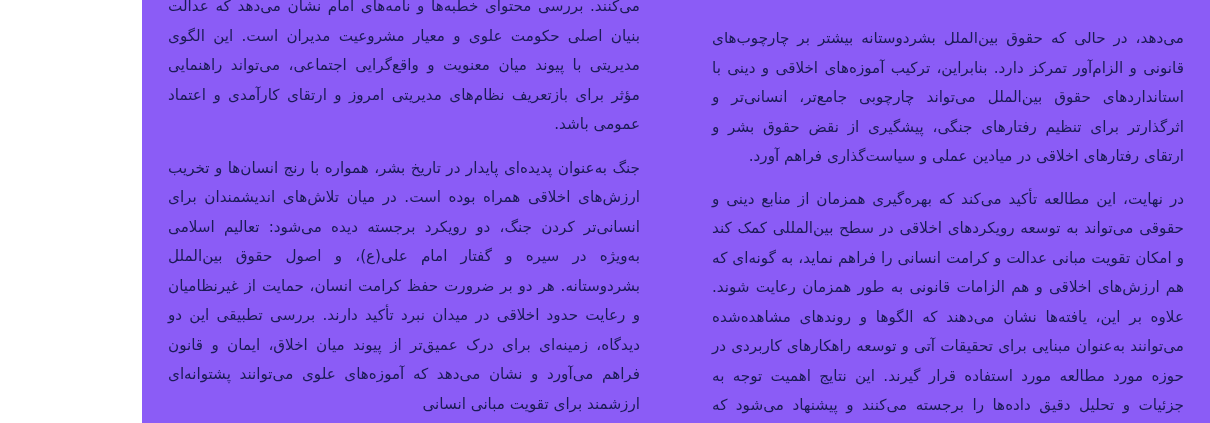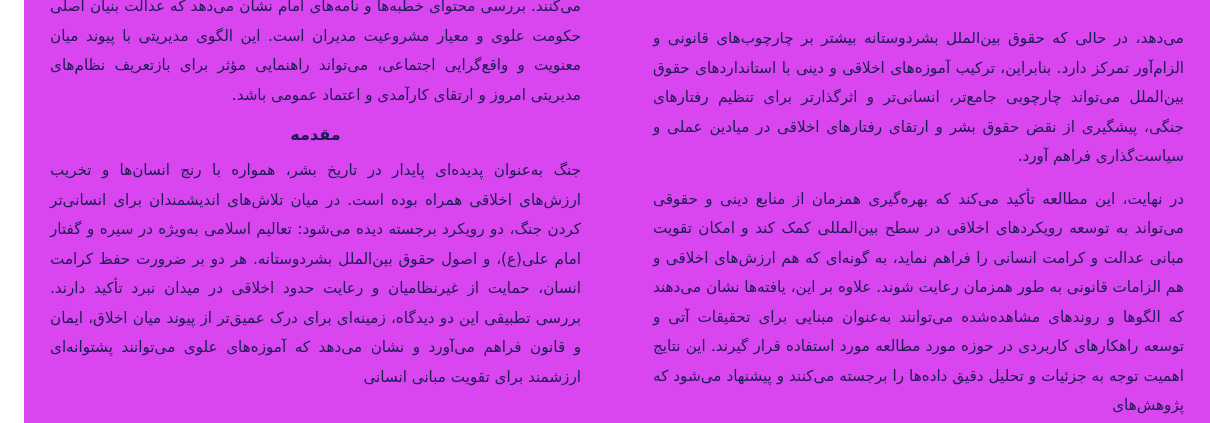--- a/index.html
+++ b/index.html
@@ -2,23 +2,23 @@
 <html lang="fa" dir="rtl"><head>
 <meta charset="utf-8">
 <style>
   html, body {
     margin: 0;
     padding: 0;
     background: #ffffff;
   }
   .page {
     position: relative;
-    width: 1186px;
+    width: 1068px;
     height: 423px;
-    background: #d946ef;
+    background: #8b5cf6;
     overflow: hidden;
     font-family: "DejaVu Sans", sans-serif;
     color: #1a1a4e;
   }
   .columns {
     display: flex;
     flex-direction: row-reverse;
     width: 100%;
     height: 100%;
     box-sizing: border-box;
@@ -75,21 +75,20 @@
   }
 </style>
 </head>
 <body>
 
 <div class="page">
   <div class="columns">
 
     <div class="col col-right">
       <p class="clip-top">می‌کنند. بررسی محتوای خطبه‌ها و نامه‌های امام نشان می‌دهد که عدالت بنیان اصلی حکومت علوی و معیار مشروعیت مدیران است. این الگوی مدیریتی با پیوند میان معنویت و واقع‌گرایی اجتماعی، می‌تواند راهنمایی مؤثر برای بازتعریف نظام‌های مدیریتی امروز و ارتقای کارآمدی و اعتماد عمومی باشد.</p>
-      <div class="heading">مقدمه</div>
       <p>جنگ به‌عنوان پدیده‌ای پایدار در تاریخ بشر، همواره با رنج انسان‌ها و تخریب ارزش‌های اخلاقی همراه بوده است. در میان تلاش‌های اندیشمندان برای انسانی‌تر کردن جنگ، دو رویکرد برجسته دیده می‌شود: تعالیم اسلامی به‌ویژه در سیره و گفتار امام علی(ع)، و اصول حقوق بین‌الملل بشردوستانه. هر دو بر ضرورت حفظ کرامت انسان، حمایت از غیرنظامیان و رعایت حدود اخلاقی در میدان نبرد تأکید دارند. بررسی تطبیقی این دو دیدگاه، زمینه‌ای برای درک عمیق‌تر از پیوند میان اخلاق، ایمان و قانون فراهم می‌آورد و نشان می‌دهد که آموزه‌های علوی می‌توانند پشتوانه‌ای ارزشمند برای تقویت مبانی انسانی</p>
     </div>
 
     <div class="col col-left">
       <p class="clip-top tight">می‌دهد، در حالی که حقوق بین‌الملل بشردوستانه بیشتر بر چارچوب‌های قانونی و الزام‌آور تمرکز دارد. بنابراین، ترکیب آموزه‌های اخلاقی و دینی با استانداردهای حقوق بین‌الملل می‌تواند چارچوبی جامع‌تر، انسانی‌تر و اثرگذارتر برای تنظیم رفتارهای جنگی، پیشگیری از نقض حقوق بشر و ارتقای رفتارهای اخلاقی در میادین عملی و سیاست‌گذاری فراهم آورد.</p>
       <p>در نهایت، این مطالعه تأکید می‌کند که بهره‌گیری همزمان از منابع دینی و حقوقی می‌تواند به توسعه رویکردهای اخلاقی در سطح بین‌المللی کمک کند و امکان تقویت مبانی عدالت و کرامت انسانی را فراهم نماید، به گونه‌ای که هم ارزش‌های اخلاقی و هم الزامات قانونی به طور همزمان رعایت شوند. علاوه بر این، یافته‌ها نشان می‌دهند که الگوها و روندهای مشاهده‌شده می‌توانند به‌عنوان مبنایی برای تحقیقات آتی و توسعه راهکارهای کاربردی در حوزه مورد مطالعه مورد استفاده قرار گیرند. این نتایج اهمیت توجه به جزئیات و تحلیل دقیق داده‌ها را برجسته می‌کنند و پیشنهاد می‌شود که پژوهش‌های</p>
       <div class="clip-bottom-fade"></div>
     </div>
 
   </div>

